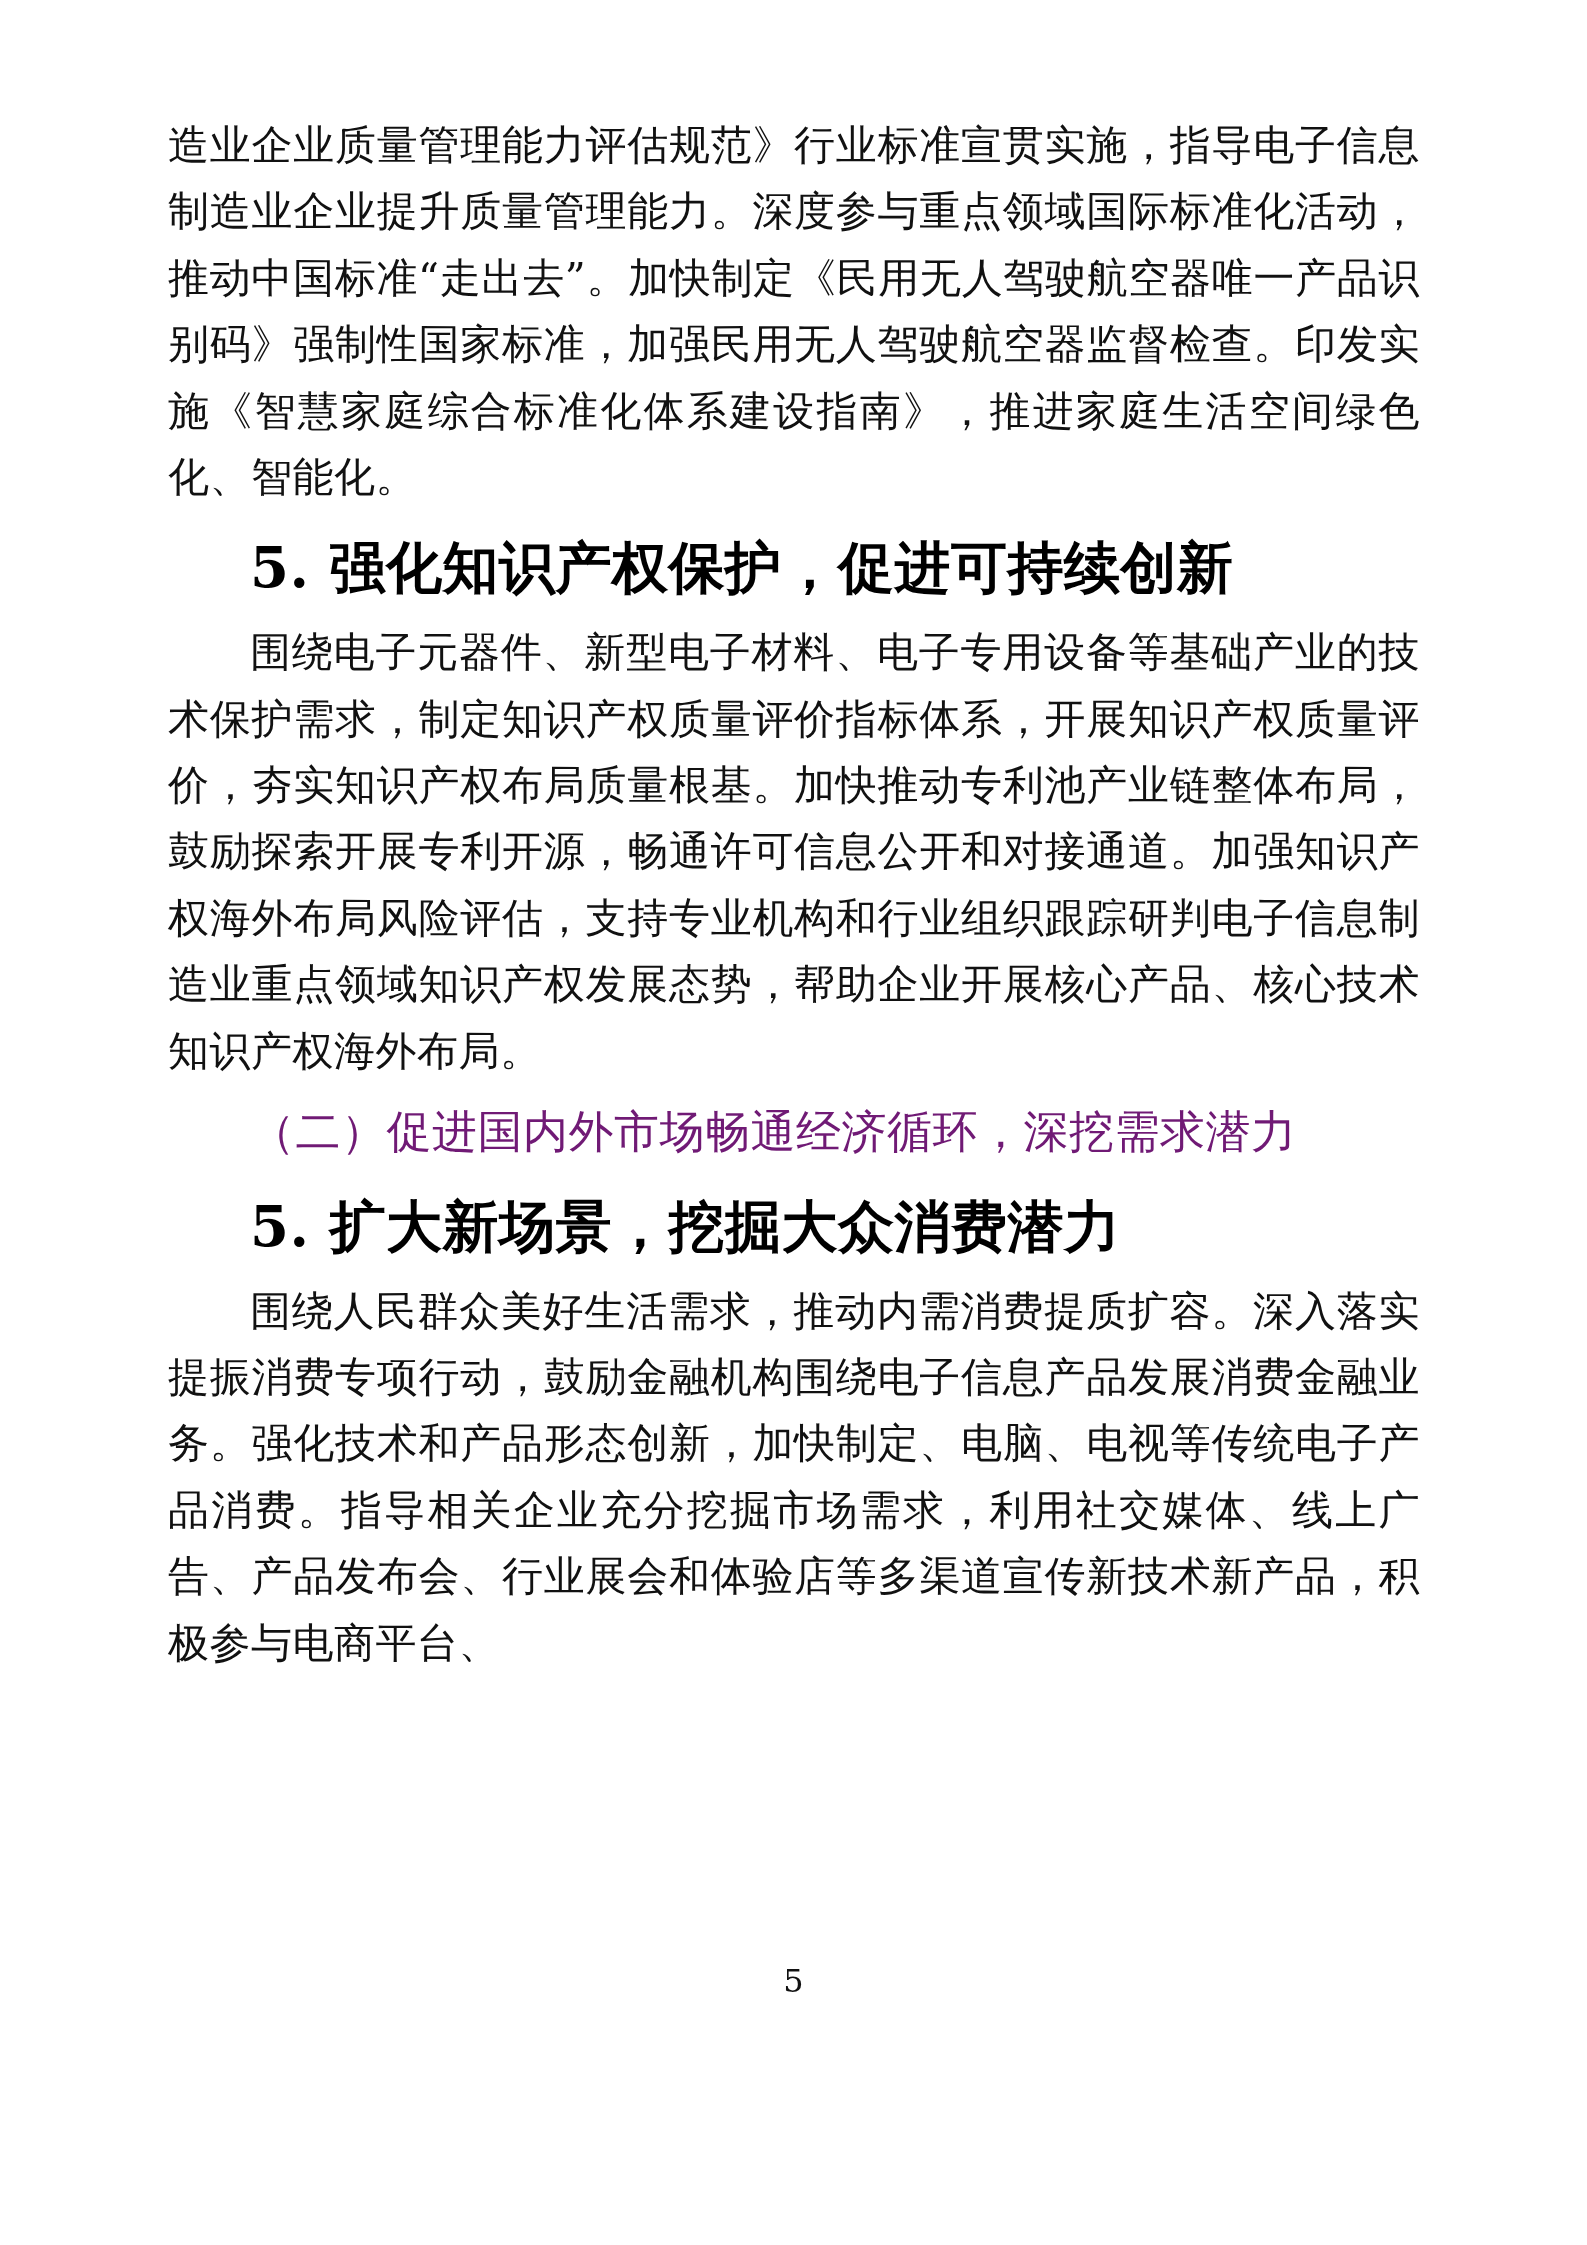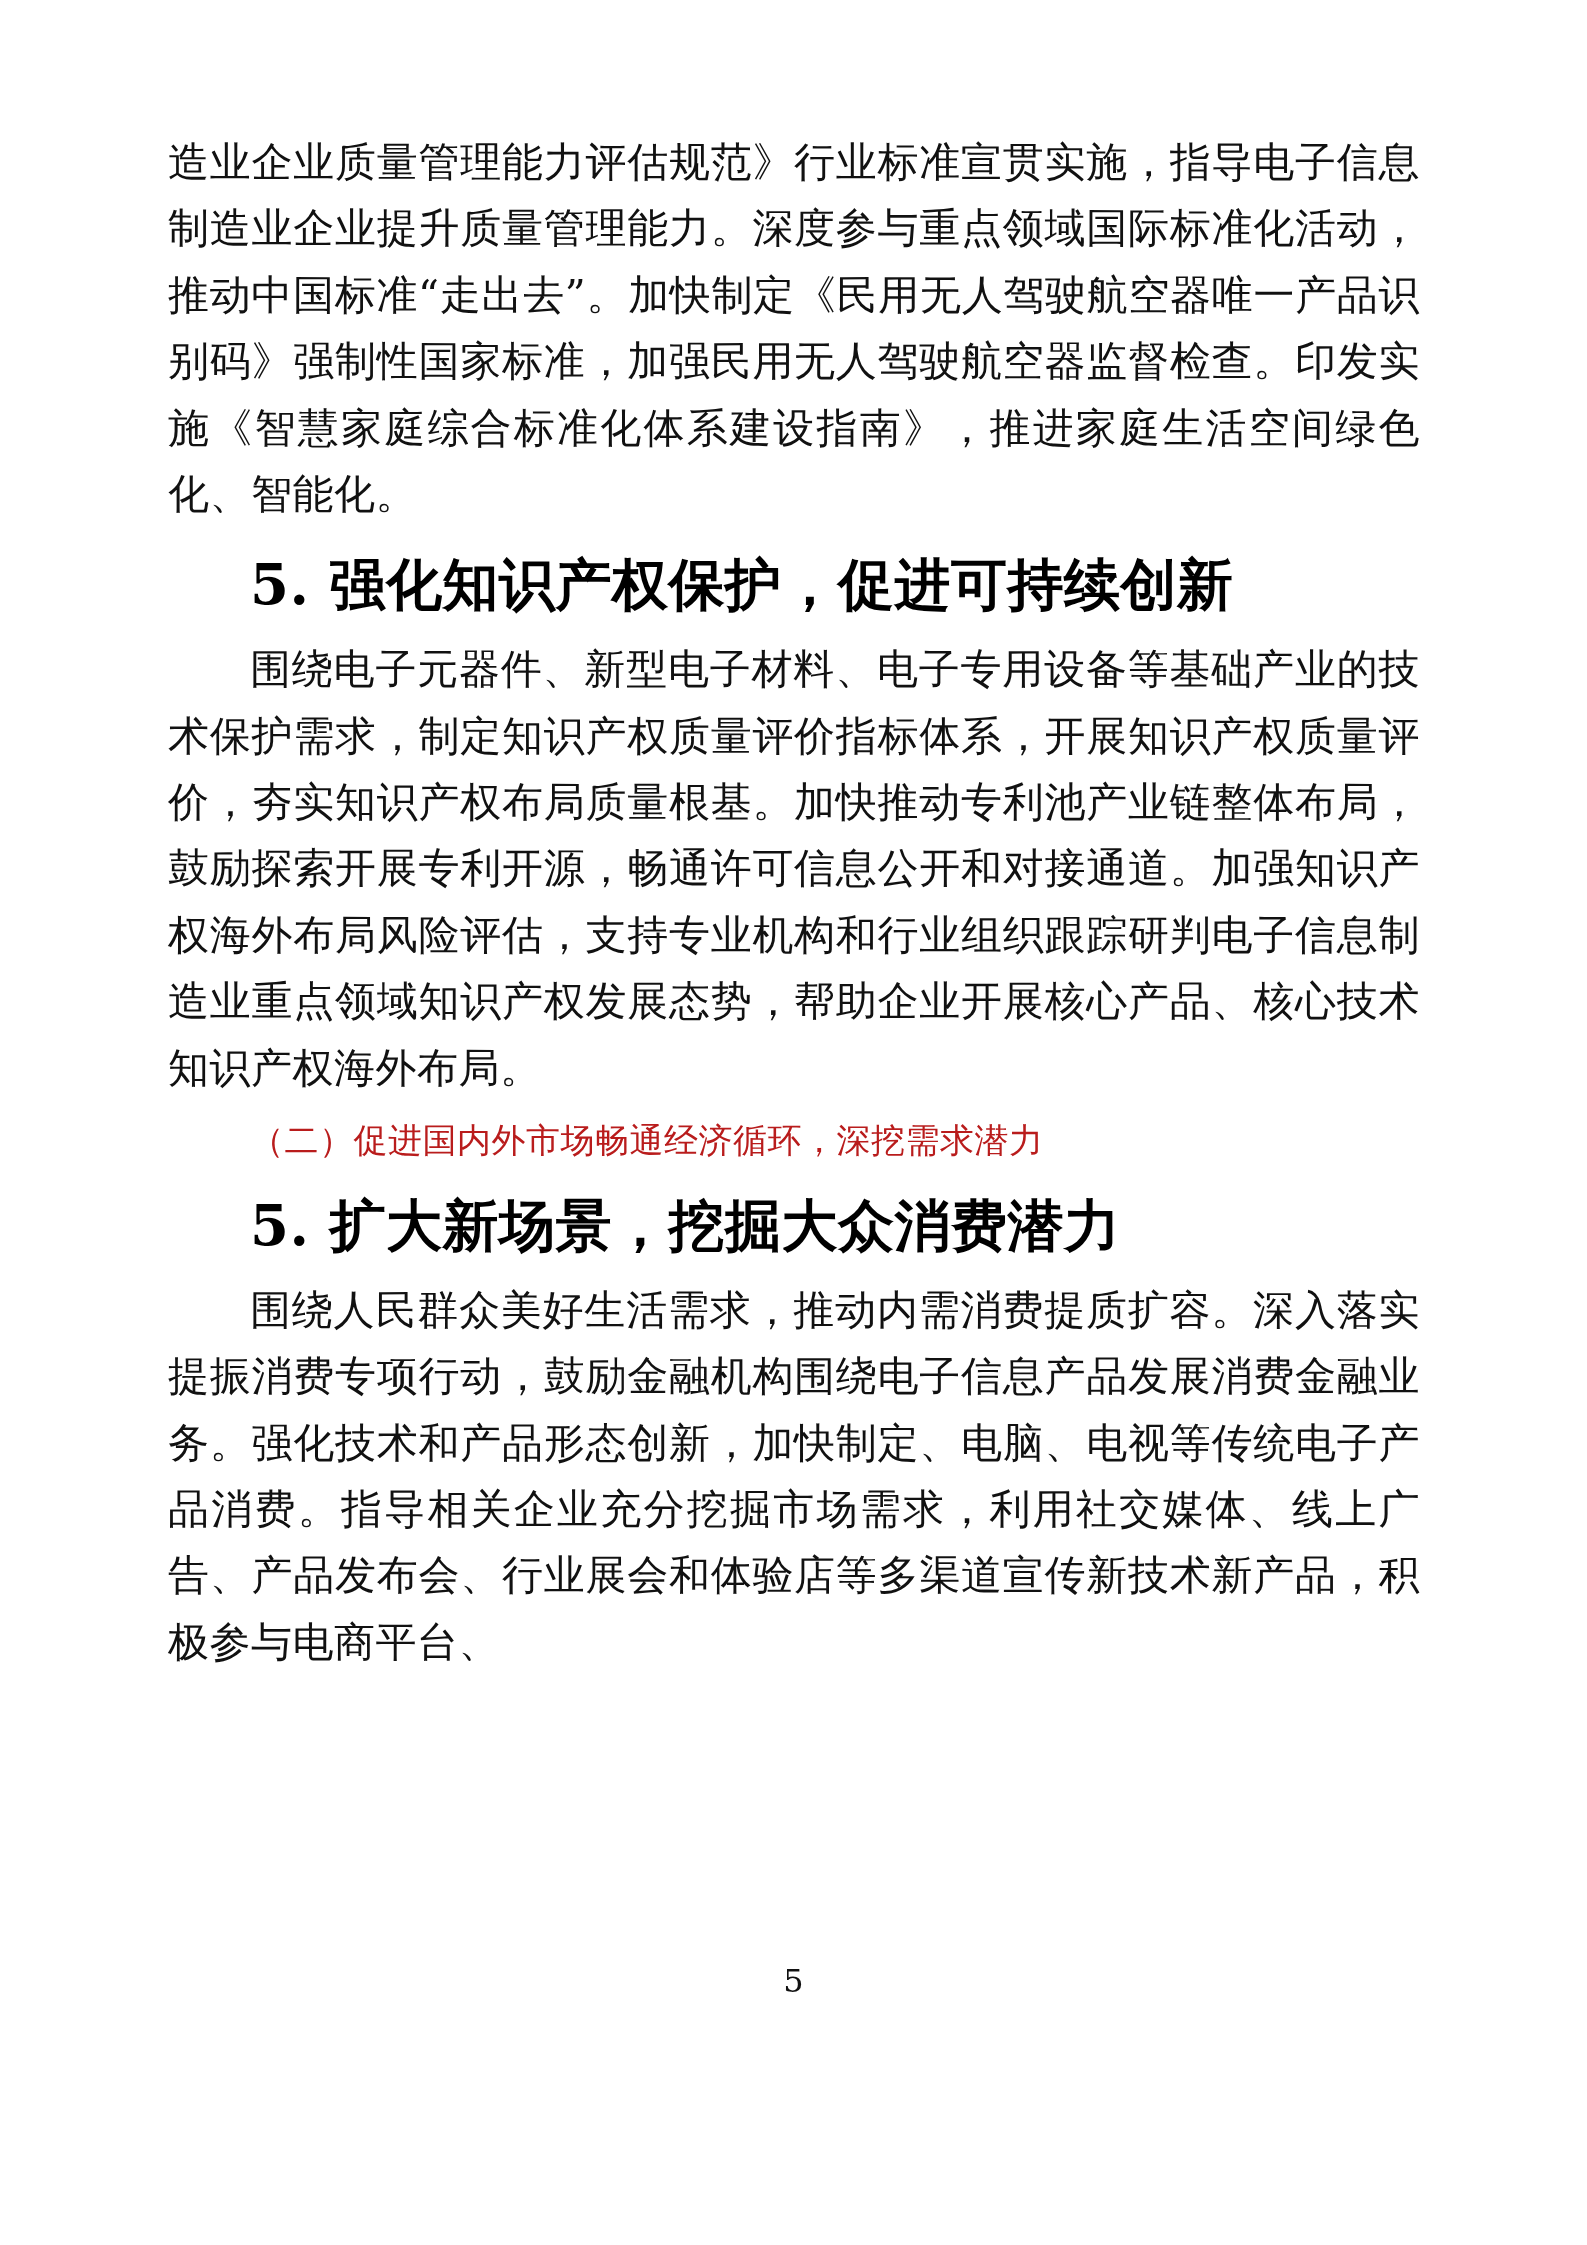--- a/index.html
+++ b/index.html
@@ -13,21 +13,21 @@
     height: 2245px;
     background: #ffffff;
     margin: 0 auto;
     box-sizing: border-box;
     font-family: "DejaVu Serif", "Liberation Serif", serif;
     color: #000000;
   }
   .content {
     position: absolute;
     left: 168px;
-    top: 129px;
+    top: 112px;
     width: 1252px;
   }
   .para {
     font-size: 41px;
     line-height: 1.62;
     text-align: justify;
     text-justify: inter-ideograph;
     letter-spacing: 0.5px;
     margin: 0 0 2px 0;
     color: #111;
@@ -38,26 +38,26 @@
   .heading {
     font-size: 56px;
     line-height: 1.62;
     font-weight: bold;
     text-indent: 82px;
     margin: 12px 0 6px 0;
     letter-spacing: 0.5px;
     color: #000;
   }
   .subheading {
-    font-size: 34px;
+    font-size: 45px;
     line-height: 1.62;
     text-indent: 82px;
     margin: 12px 0 6px 0;
     letter-spacing: 0.5px;
-    color: #b91c1c;
+    color: #701a75;
   }
   .page-number {
     position: absolute;
     left: 0;
     right: 0;
     top: 1962px;
     text-align: center;
     font-size: 32px;
     color: #111;
     font-family: "DejaVu Serif", "Liberation Serif", serif;

